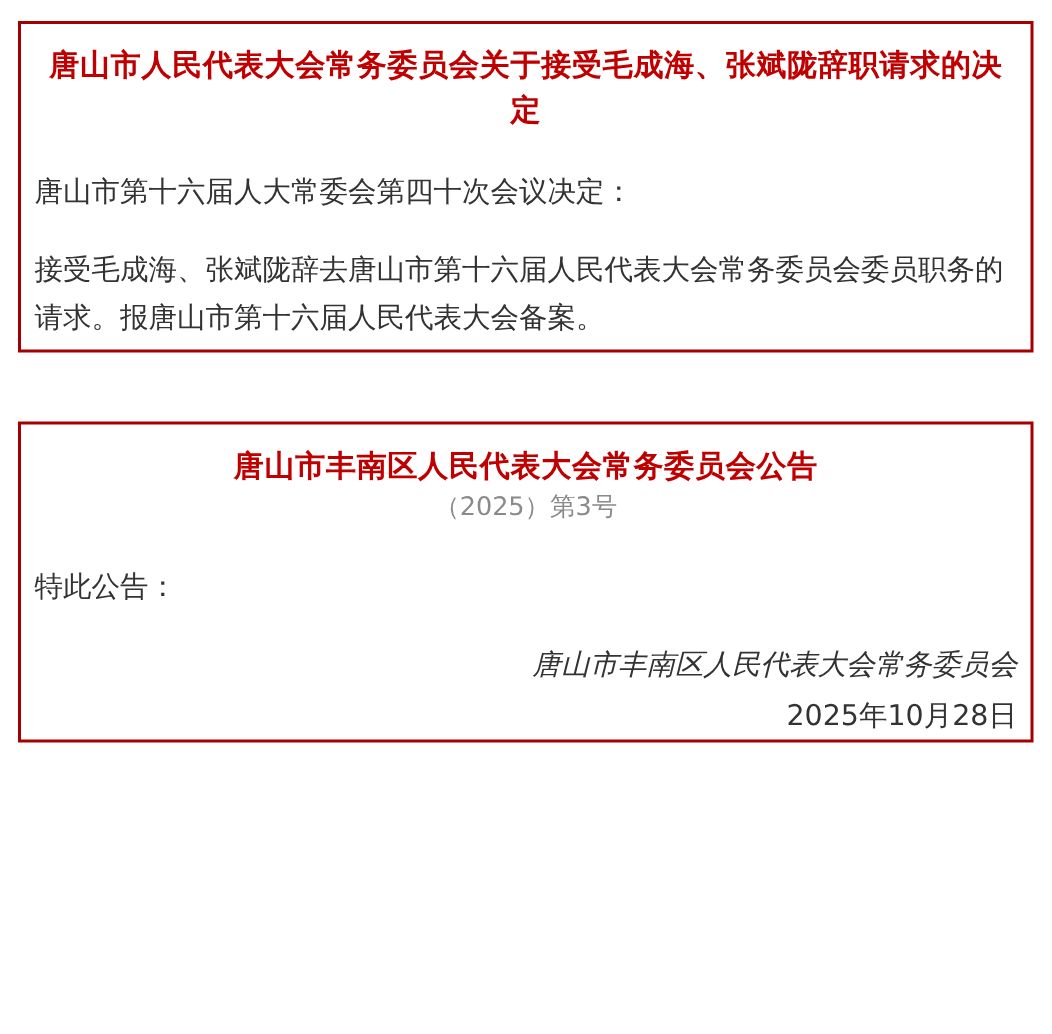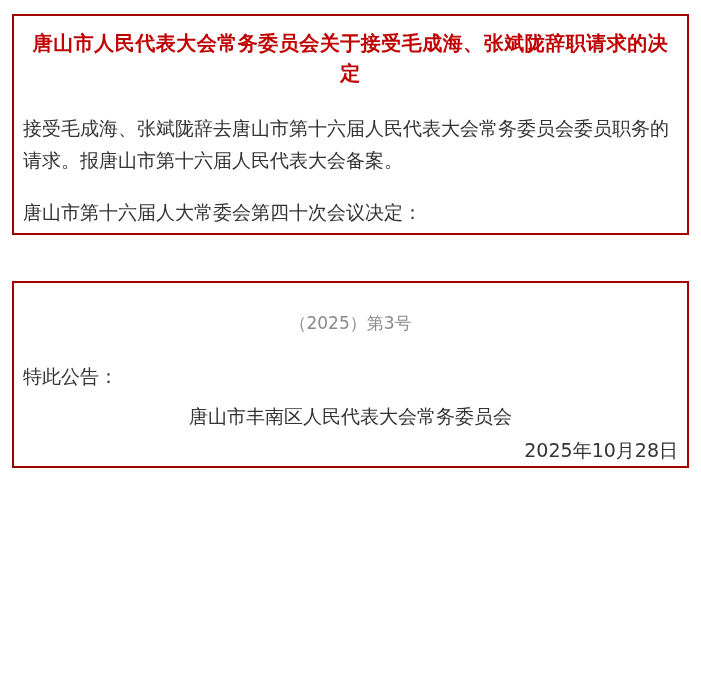--- a/index.html
+++ b/index.html
@@ -35,57 +35,59 @@
     font-weight: bold;
     text-align: center;
     letter-spacing: 0.5px;
   }
   .card-decision .card-title { margin-bottom: 24px; }
   .doc-number {
     color: var(--subtitle-gray);
     font-size: 17px;
     line-height: 26px;
     text-align: center;
-    margin-top: 15px;
+    margin-top: 0;
     font-weight: normal;
   }
   .para {
     color: var(--body-text);
     font-size: 19px;
     line-height: 32px;
     margin-top: 20px;
     text-align: left;
   }
   .card-announcement .para { margin-top: 24px; }
   .sig-line {
     color: var(--body-text);
     font-size: 19px;
     line-height: 32px;
-    text-align: center;
-    margin-top: 8px;
+    text-align: right;
+    margin-top: 20px;
+    font-style: italic;
   }
   .date-line {
     color: var(--body-text);
     font-size: 19px;
     line-height: 32px;
     text-align: right;
     margin-top: 2px;
   }
 </style>
 </head>
 <body>
 
 <div class="page">
 
   <section class="card card-decision">
     <h2 class="card-title">唐山市人民代表大会常务委员会关于接受毛成海、张斌陇辞职请求的决定</h2>
+    <p class="para">唐山市第十六届人大常委会第四十次会议决定：</p>
     <p class="para">接受毛成海、张斌陇辞去唐山市第十六届人民代表大会常务委员会委员职务的请求。报唐山市第十六届人民代表大会备案。</p>
-    <p class="para">唐山市第十六届人大常委会第四十次会议决定：</p>
   </section>
 
   <section class="card card-announcement">
+    <h2 class="card-title">唐山市丰南区人民代表大会常务委员会公告</h2>
     <div class="doc-number">（2025）第3号</div>
     <p class="para">特此公告：</p>
     <p class="sig-line">唐山市丰南区人民代表大会常务委员会</p>
     <p class="date-line">2025年10月28日</p>
   </section>
 
 </div>
 
 </body></html>

